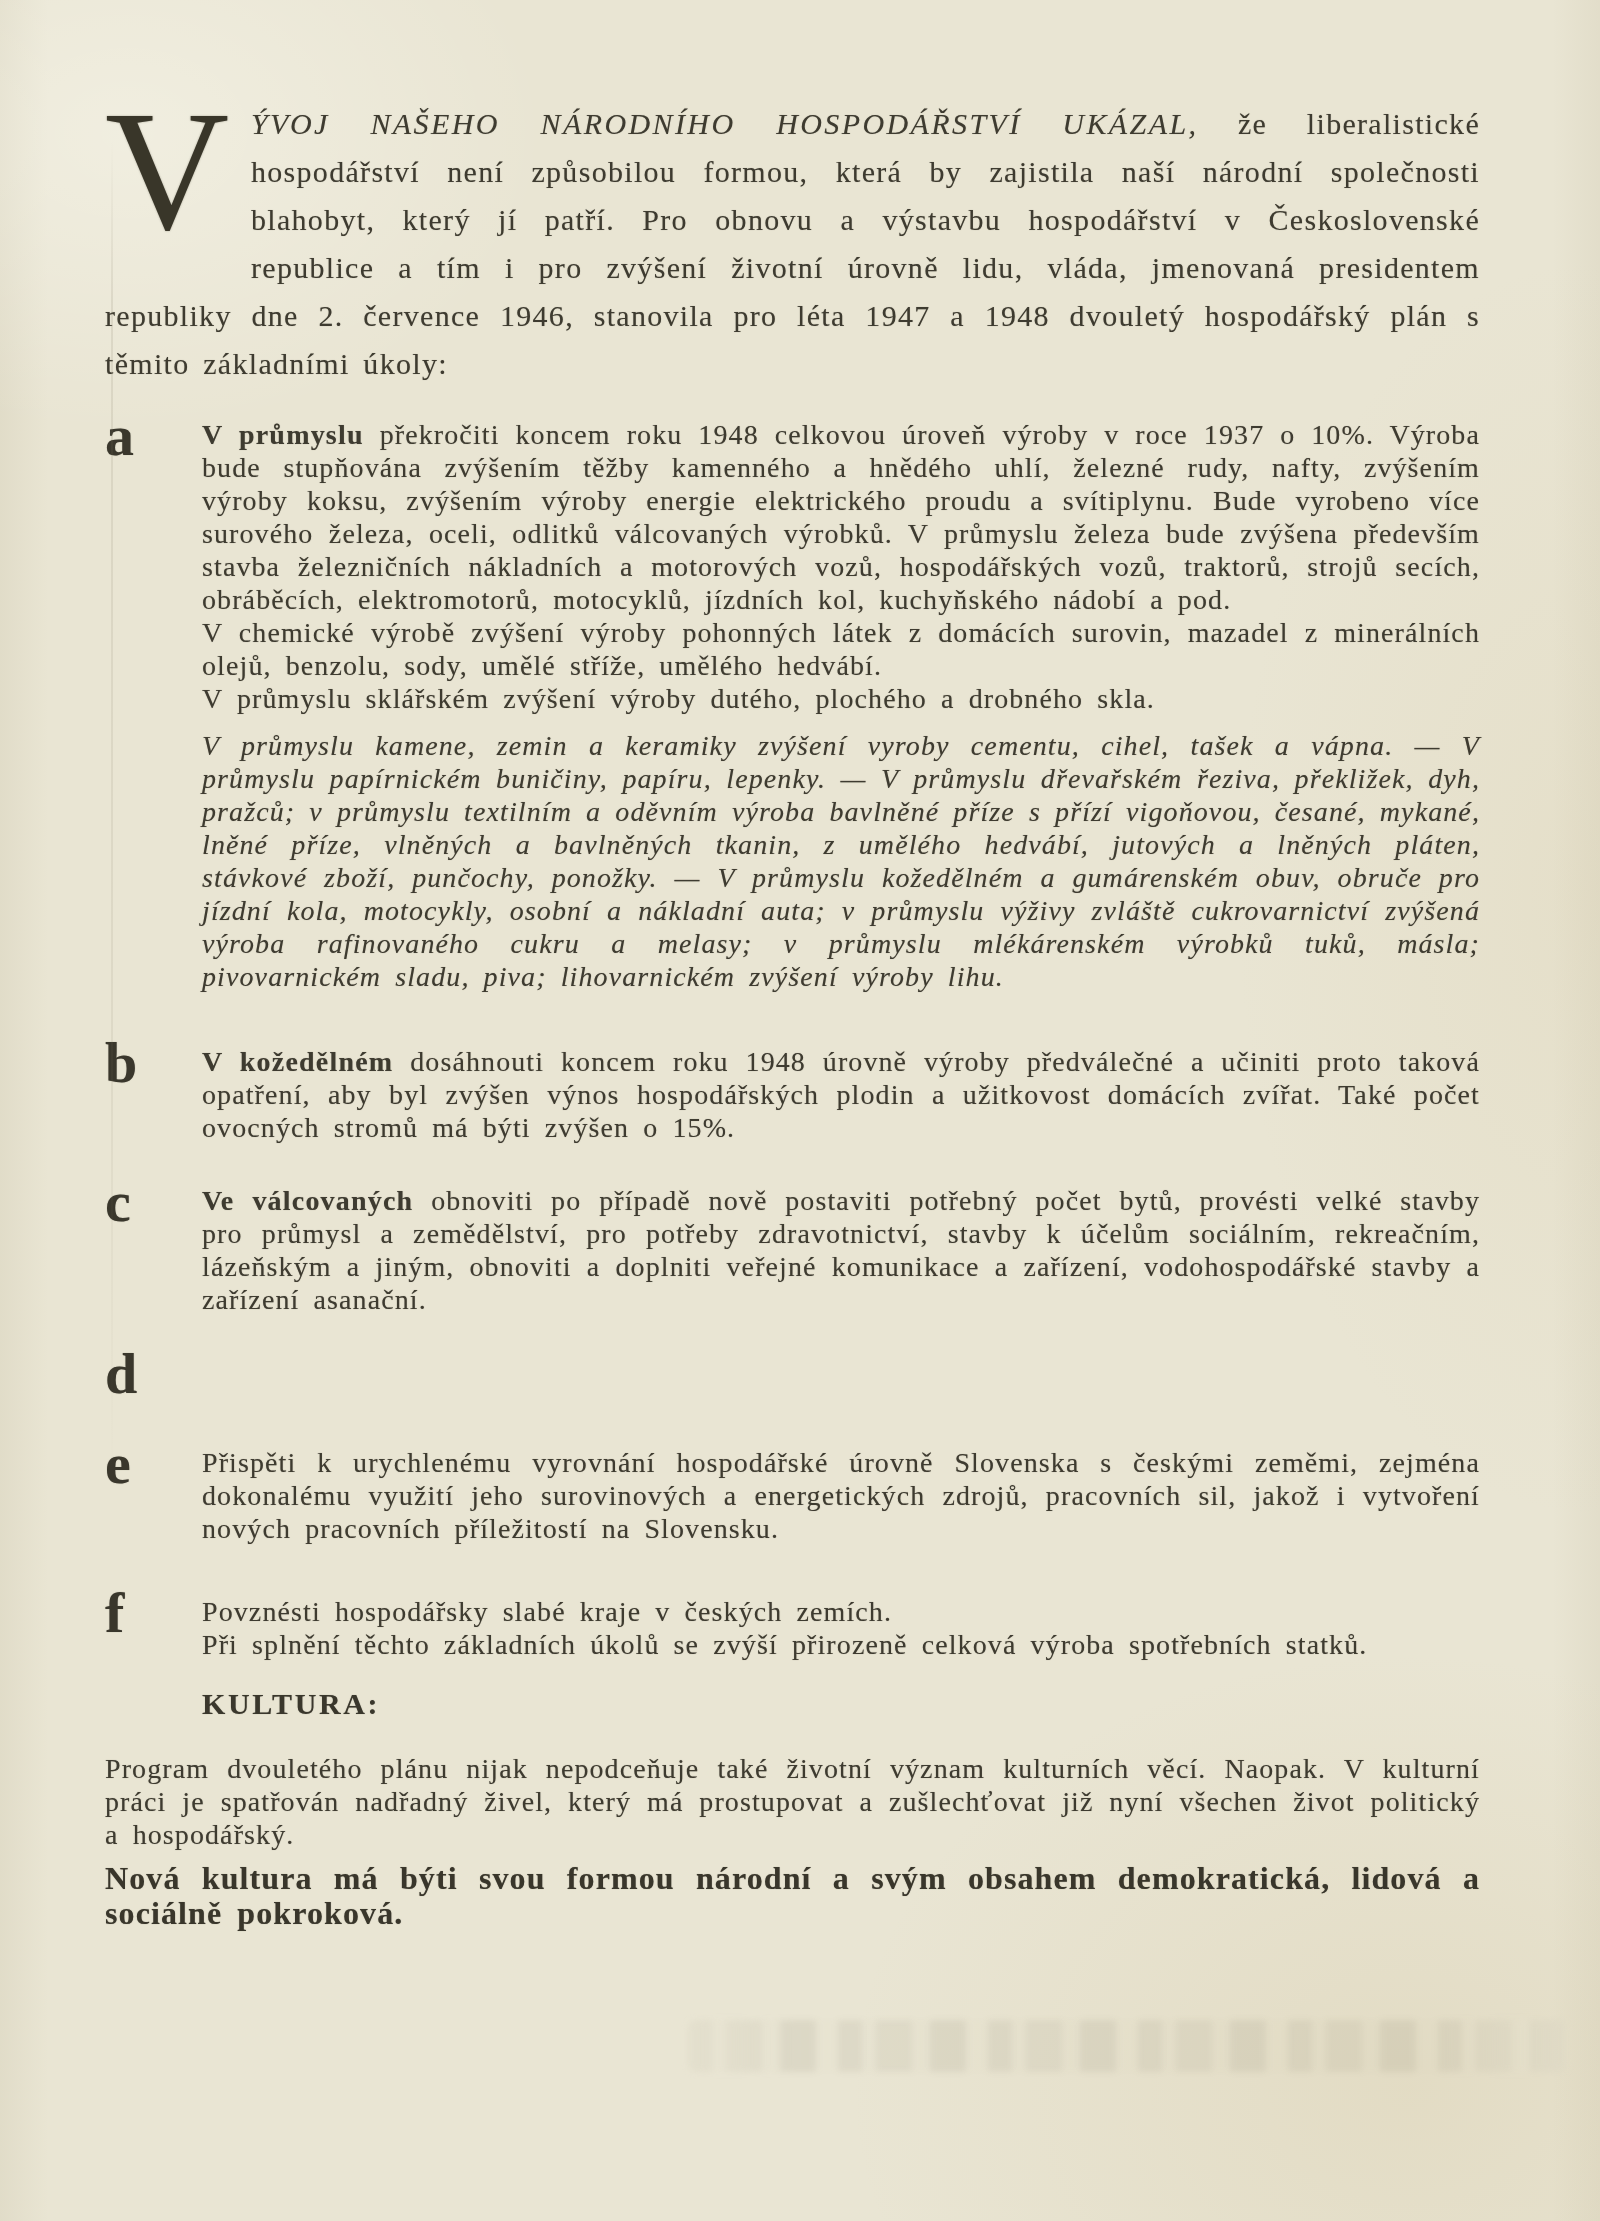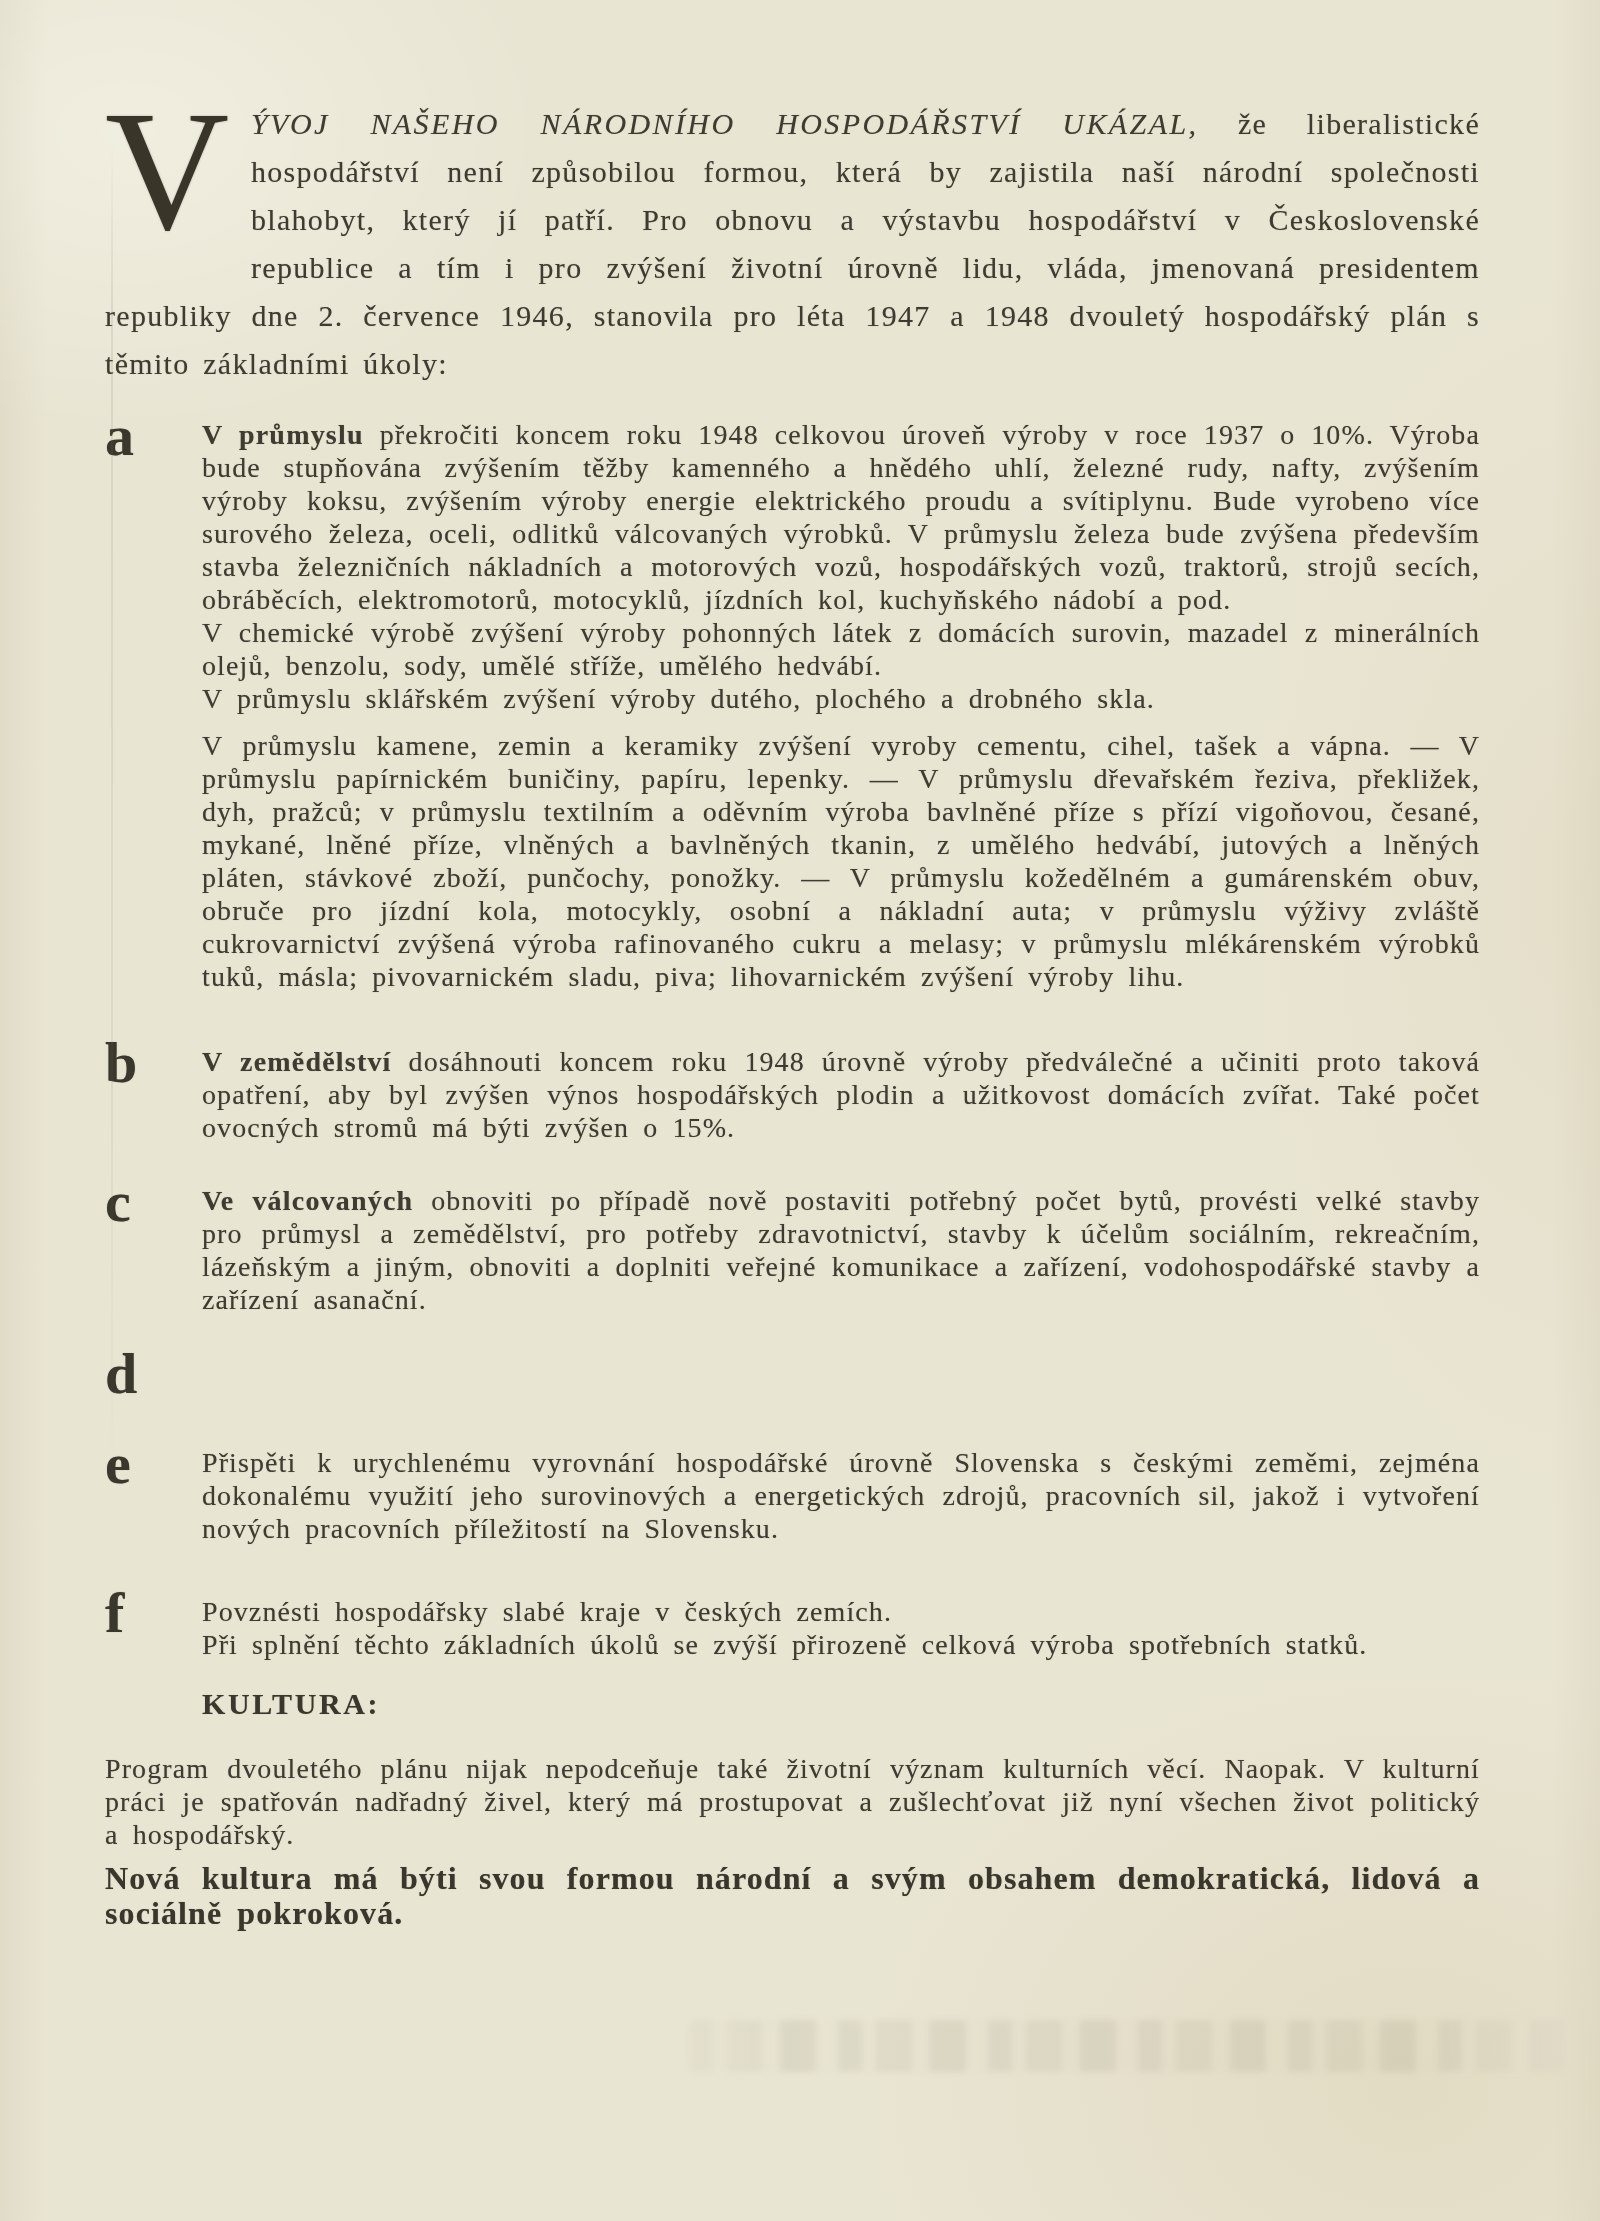--- a/index.html
+++ b/index.html
@@ -71,21 +71,21 @@
     text-shadow:0 0 1px rgba(58,55,44,0.4);
   }
   .body{min-width:0;}
   .body p{
     font-size:28px;line-height:33px;
     text-align:justify;
     letter-spacing:1.1px;word-spacing:6px;
     text-shadow:0 0 1px rgba(62,59,48,0.38);
   }
   .body p.short{text-align:left;}
-  .gap-top{margin-top:14px;}
+  .gap-top{margin-top:14px;font-style:italic;}
   b.lead{font-weight:700;letter-spacing:1.2px;}
   .sec-a{margin-bottom:52px;}
   .sec-b{margin-bottom:40px;}
   .sec-c{margin-bottom:40px;}
   .sec-d{margin-bottom:50px;}
   .sec-e{margin-bottom:50px;}
   .sec-f{margin-bottom:26px;}
   .kultura-heading{
     margin-left:97px;
     font-size:30px;line-height:33px;
@@ -128,21 +128,21 @@
         <p><b class="lead">V průmyslu</b><span> překročiti koncem roku 1948 celkovou úroveň výroby v roce 1937 o 10%. Výroba bude stupňována zvýšením těžby kamenného a hnědého uhlí, železné rudy, nafty, zvýšením výroby koksu, zvýšením výroby energie elektrického proudu a svítiplynu. Bude vyrobeno více surového železa, oceli, odlitků válcovaných výrobků. V průmyslu železa bude zvýšena především stavba železničních nákladních a motorových vozů, hospodářských vozů, traktorů, strojů secích, obráběcích, elektromotorů, motocyklů, jízdních kol, kuchyňského nádobí a pod.</span></p>
         <p><span>V chemické výrobě zvýšení výroby pohonných látek z domácích surovin, mazadel z minerálních olejů, benzolu, sody, umělé stříže, umělého hedvábí.</span></p>
         <p class="short"><span>V průmyslu sklářském zvýšení výroby dutého, plochého a drobného skla.</span></p>
         <p class="gap-top"><span>V průmyslu kamene, zemin a keramiky zvýšení vyroby cementu, cihel, tašek a vápna. — V průmyslu papírnickém buničiny, papíru, lepenky. — V průmyslu dřevařském řeziva, překližek, dyh, pražců; v průmyslu textilním a oděvním výroba bavlněné příze s přízí vigoňovou, česané, mykané, lněné příze, vlněných a bavlněných tkanin, z umělého hedvábí, jutových a lněných pláten, stávkové zboží, punčochy, ponožky. — V průmyslu kožedělném a gumárenském obuv, obruče pro jízdní kola, motocykly, osobní a nákladní auta; v průmyslu výživy zvláště cukrovarnictví zvýšená výroba rafinovaného cukru a melasy; v průmyslu mlékárenském výrobků tuků, másla; pivovarnickém sladu, piva; lihovarnickém zvýšení výroby lihu.</span></p>
       </div>
     </div>
 
     <div class="sec sec-b">
       <div class="marker">b</div>
       <div class="body">
-        <p><b class="lead">V zemědělství</b><span> dosáhnouti koncem roku 1948 úrovně výroby předválečné a učiniti proto taková opatření, aby byl zvýšen výnos hospodářských plodin a užitkovost domácích zvířat. Také počet ovocných stromů má býti zvýšen o 15%.</span></p>
+        <p><b class="lead">V kožedělném</b><span> dosáhnouti koncem roku 1948 úrovně výroby předválečné a učiniti proto taková opatření, aby byl zvýšen výnos hospodářských plodin a užitkovost domácích zvířat. Také počet ovocných stromů má býti zvýšen o 15%.</span></p>
       </div>
     </div>
 
     <div class="sec sec-c">
       <div class="marker">c</div>
       <div class="body">
         <p><b class="lead">Ve válcovaných</b><span> obnoviti po případě nově postaviti potřebný počet bytů, provésti velké stavby pro průmysl a zemědělství, pro potřeby zdravotnictví, stavby k účelům sociálním, rekreačním, lázeňským a jiným, obnoviti a doplniti veřejné komunikace a zařízení, vodohospodářské stavby a zařízení asanační.</span></p>
       </div>
     </div>
 

